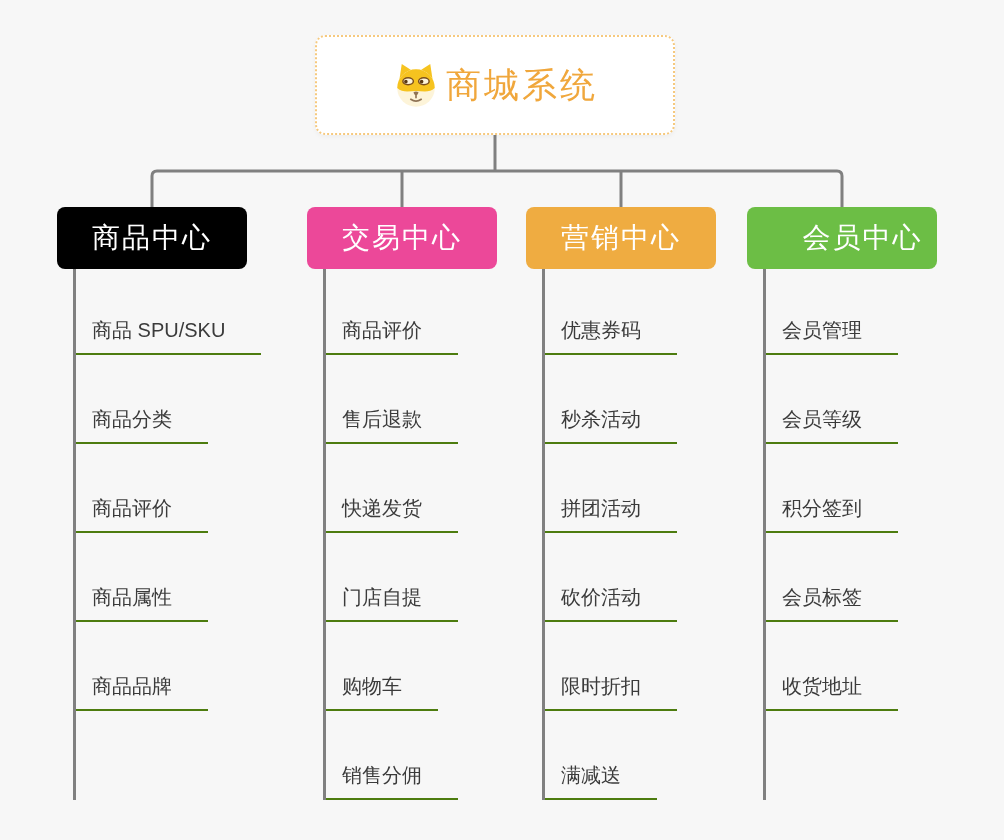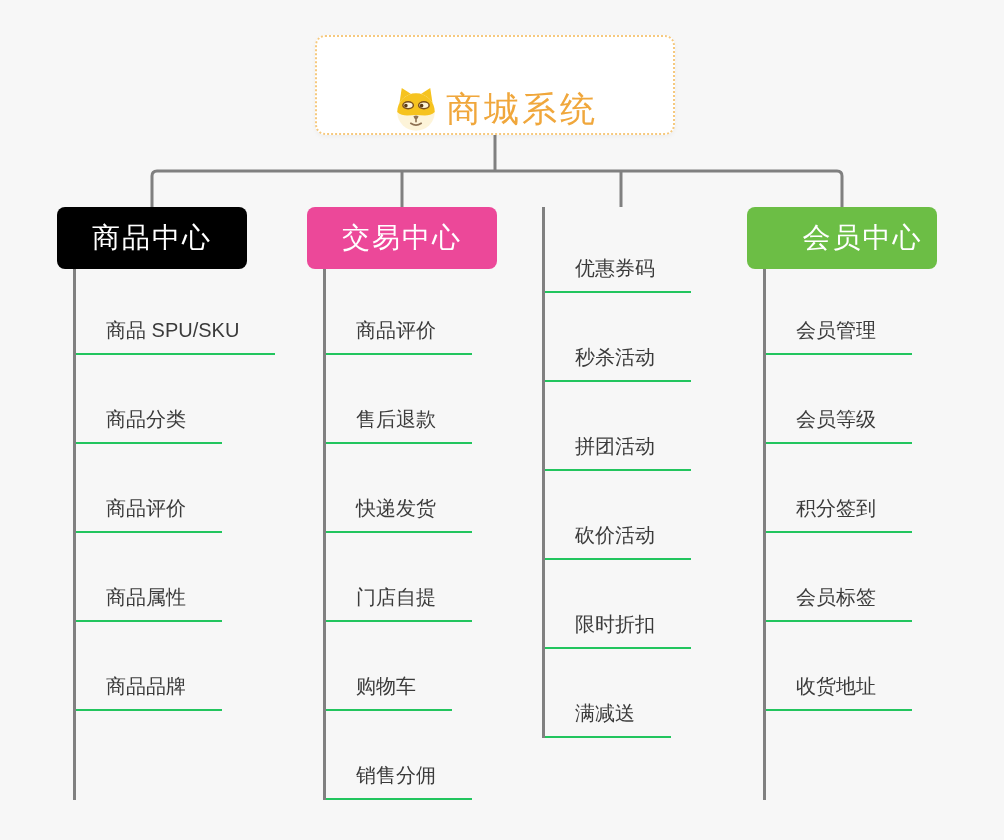--- a/index.html
+++ b/index.html
@@ -23,21 +23,21 @@
   }
   
   .root-node {
     position: absolute;
     left: 315px; top: 35px;
     width: 360px; height: 100px;
     background: #ffffff;
     border: 2px dotted var(--root-border, #f6c97e);
     border-radius: 10px;
     display: flex;
-    align-items: flex-end;
+    align-items: center;
     justify-content: center;
     gap: 6px;
     box-shadow: 0 2px 5px rgba(0,0,0,0.04);
     z-index: 2;
   }
   .root-title {
     font-size: 35px;
     font-weight: 500;
     letter-spacing: 3px;
     color: var(--accent, #f0a73c);
@@ -76,22 +76,22 @@
     background: #808080;
   }
   .leaf {
     height: 89px;
     display: flex;
     align-items: flex-end;
   }
   .leaf:first-child { height: 86px; }
   .leaf-text {
     display: inline-block;
-    padding: 0 36px 9px 33px;
-    border-bottom: 2px solid #22c55e;
+    padding: 0 36px 9px 19px;
+    border-bottom: 2px solid #4d7c0f;
     font-size: 20px;
     color: #3b3b3b;
     white-space: nowrap;
   }
   
   .col-1 { left: 57px; }
   .col-2 { left: 307px; }
   .col-3 { left: 526px; }
   .col-4 { left: 747px; }
 </style>
@@ -164,20 +164,21 @@
       <div class="leaf">
           <span class="leaf-text">购物车</span>
         </div>
       <div class="leaf">
           <span class="leaf-text">销售分佣</span>
         </div>
     </div>
   </div>
 
   <div class="branch-col col-3">
+    <div class="branch-box" style="background-color: rgb(239, 172, 65);">营销中心</div>
     <div class="leaves">
       <div class="leaf">
           <span class="leaf-text">优惠券码</span>
         </div>
       <div class="leaf">
           <span class="leaf-text">秒杀活动</span>
         </div>
       <div class="leaf">
           <span class="leaf-text">拼团活动</span>
         </div>

